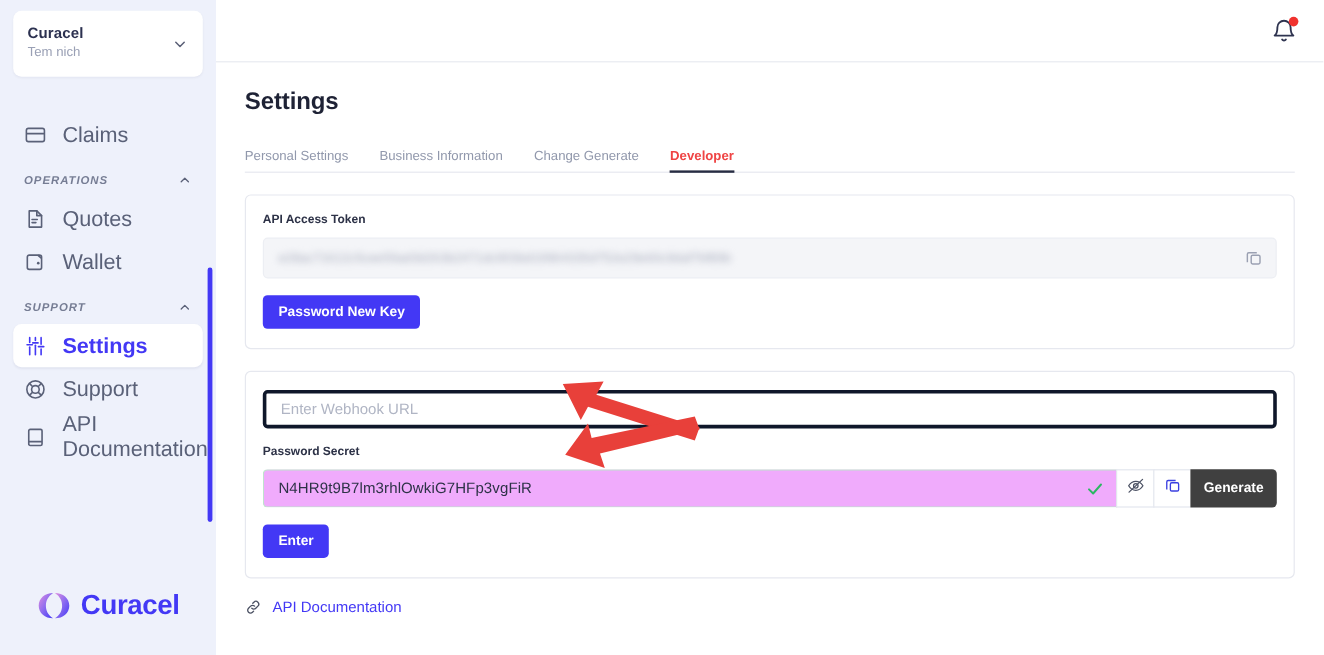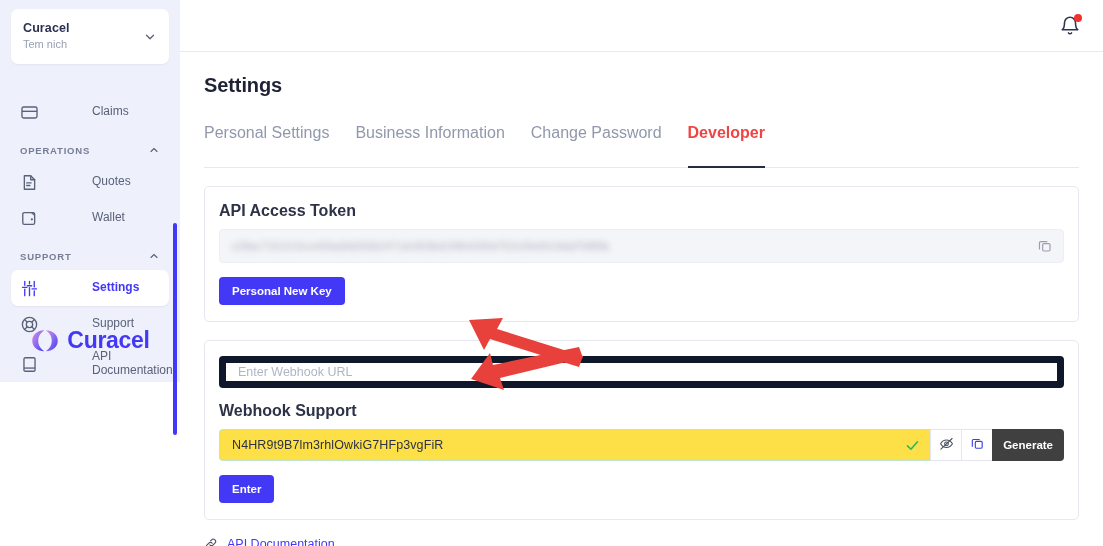--- a/index.html
+++ b/index.html
@@ -6,21 +6,21 @@
   html, body {
     width: 1103px; height: 546px;
     font-family: "Liberation Sans", sans-serif;
     background: #ffffff;
     overflow: hidden;
   }
   .app { position: relative; width: 1103px; height: 546px; display: flex; }
 
   
   .sidebar {
-    width: 180px; height: 382px;
+    width: 180px; height: 546px;
     background: #eef1fb;
     position: relative;
     flex: 0 0 180px;
   }
   .org-card {
     margin: 9px 11px 0 11px;
     background: #ffffff;
     border-radius: 7px;
     height: 55px;
     display: flex; align-items: center;
@@ -39,37 +39,37 @@
   .chev { width: 14px; height: 14px; color: #5b6077; flex: 0 0 14px; }
 
   .nav { margin-top: 30px; }
   .nav-item {
     display: flex; align-items: center;
     height: 36px;
     margin: 0 11px;
     padding: 0 9px;
     border-radius: 7px;
     color: #5a6178;
-    font-size: 12px;
-    gap: 40px;
+    font-size: 18px;
   }
   .nav-item .ico { width: 19px; height: 19px; flex: 0 0 19px; color: #5a6178; margin-right: 13px; }
   .nav-item .lbl { line-height: 1.15; }
   .nav-item.two-line { height: 44px; align-items: center; }
   .nav-item.active {
     background: #ffffff; color: #4338f5; font-weight: 600;
     box-shadow: 0 1px 2px rgba(20,25,60,.06);
   }
   .nav-item.active .ico { color: #4338f5; }
 
   .nav-section {
     display: flex; align-items: center; justify-content: space-between;
     margin: 14px 20px 8px 20px;
     font-size: 9.5px; font-weight: 700; letter-spacing: .8px;
     color: #767d94;
+    font-style: italic;
   }
   .nav-section .caret { width: 12px; height: 12px; color: #5a6178; }
 
   .scroll-track {
     position: absolute; right: 3px; top: 223px;
     width: 4px; height: 212px;
     background: #4338f5; border-radius: 3px;
   }
 
   .brand {
@@ -97,35 +97,35 @@
   .page-title {
     font-size: 20px; font-weight: 600; color: #1e2235; letter-spacing: -.1px;
   }
 
   .tabs {
     display: flex; gap: 26px;
     margin-top: 27px;
     border-bottom: 1px solid #e6e8ef;
   }
   .tab {
-    font-size: 16px; color: #9198ac;
-    padding-bottom: 24px;
+    font-size: 11px; color: #9198ac;
+    padding-bottom: 6px;
     border-bottom: 2px solid transparent;
     margin-bottom: -1px;
   }
   .tab.active { color: #ef4444; font-weight: 700; border-bottom-color: #272c42; }
 
   .card {
     border: 1px solid #e6e8ef; border-radius: 5px;
     margin-top: 18px;
     padding: 15px 14px 16px 14px;
     background: #fff;
   }
   .field-label {
-    font-size: 16px; font-weight: 700; color: #2d3247; margin-bottom: 9px;
+    font-size: 10px; font-weight: 700; color: #2d3247; margin-bottom: 9px;
   }
   .token-row { position: relative; }
   .token-input {
     height: 34px; background: #f4f5f8; border: 1px solid #eceef3;
     border-radius: 4px; display: flex; align-items: center;
     padding: 0 40px 0 12px;
   }
   .token-blur {
     font-size: 10.5px; color: #a8adbd; letter-spacing: .1px;
     filter: blur(3.1px); white-space: nowrap; overflow: hidden;
@@ -140,31 +140,31 @@
     background: #4338f5; color: #fff; border: none; border-radius: 4px;
     font-size: 11.5px; font-weight: 700;
     height: 28px; padding: 0 13px;
     font-family: "Liberation Sans", sans-serif;
     cursor: pointer;
   }
   .mt14 { margin-top: 14px; }
 
   .input-plain {
     width: 100%; height: 32px;
-    border: 7px solid #0f172a; border-radius: 4px;
+    border: 3px solid #0f172a; border-radius: 4px;
     padding: 0 12px; font-size: 12.5px; color: #2d3247;
     font-family: "Liberation Sans", sans-serif;
     background: #fff;
   }
   .input-plain::placeholder { color: #b0b5c4; }
 
   .secret-row { display: flex; align-items: stretch; height: 32px; }
   .secret-box {
     flex: 1; display: flex; align-items: center;
-    background: #fde047; border: 1px solid #bfe3cd;
+    background: #f0abfc; border: 1px solid #bfe3cd;
     border-right: none;
     border-radius: 4px 0 0 4px;
     padding: 0 10px 0 12px;
   }
   .secret-val {
     flex: 1; font-size: 12.5px; color: #2d3247; letter-spacing: .1px;
     white-space: nowrap; overflow: hidden;
   }
   .check { width: 15px; height: 15px; color: #2bb862; flex: 0 0 15px; }
   .icon-btn {
@@ -341,44 +341,44 @@
       </div>
     </div>
 
     <div class="content">
 
       <h1 class="page-title">Settings</h1>
 
       <div class="tabs">
         <div class="tab">Personal Settings</div>
         <div class="tab">Business Information</div>
-        <div class="tab">Change Password</div>
+        <div class="tab">Change Generate</div>
         <div class="tab active">Developer</div>
       </div>
 
       <div class="card">
         <div class="field-label">API Access Token</div>
         <div class="token-row">
           <div class="token-input">
             <span class="token-blur">e28ac71612c5cee59ad3d263b2471dc903bd19964335d752e29e60c9daf7bf89b</span>
           </div>
           <span class="copy-btn-inline">
             <svg viewBox="0 0 24 24" fill="none" stroke="currentColor" stroke-width="1.8" stroke-linejoin="round">
                 <rect x="8.5" y="8.5" width="11" height="11" rx="1.8"></rect>
                 <path d="M15.5 5.5h-10a1.8 1.8 0 0 0-1.8 1.8v10"></path>
               </svg>
           </span>
         </div>
-        <button class="btn mt14">Personal New Key</button>
+        <button class="btn mt14">Password New Key</button>
       </div>
 
       <div class="card">
         <input class="input-plain" type="text" placeholder="Enter Webhook URL" style="">
 
-        <div class="field-label" style="margin-top:14px">Webhook Support</div>
+        <div class="field-label" style="margin-top:14px">Password Secret</div>
         <div class="secret-row">
           <div class="secret-box">
             <span class="secret-val">N4HR9t9B7lm3rhlOwkiG7HFp3vgFiR</span>
             <span class="check">
               <svg viewBox="0 0 24 24" fill="none" stroke="currentColor" stroke-width="2.6" stroke-linecap="round" stroke-linejoin="round">
                   <polyline points="4 12.5 9.5 18 20 6"></polyline>
                 </svg>
             </span>
           </div>
           <div class="icon-btn">

